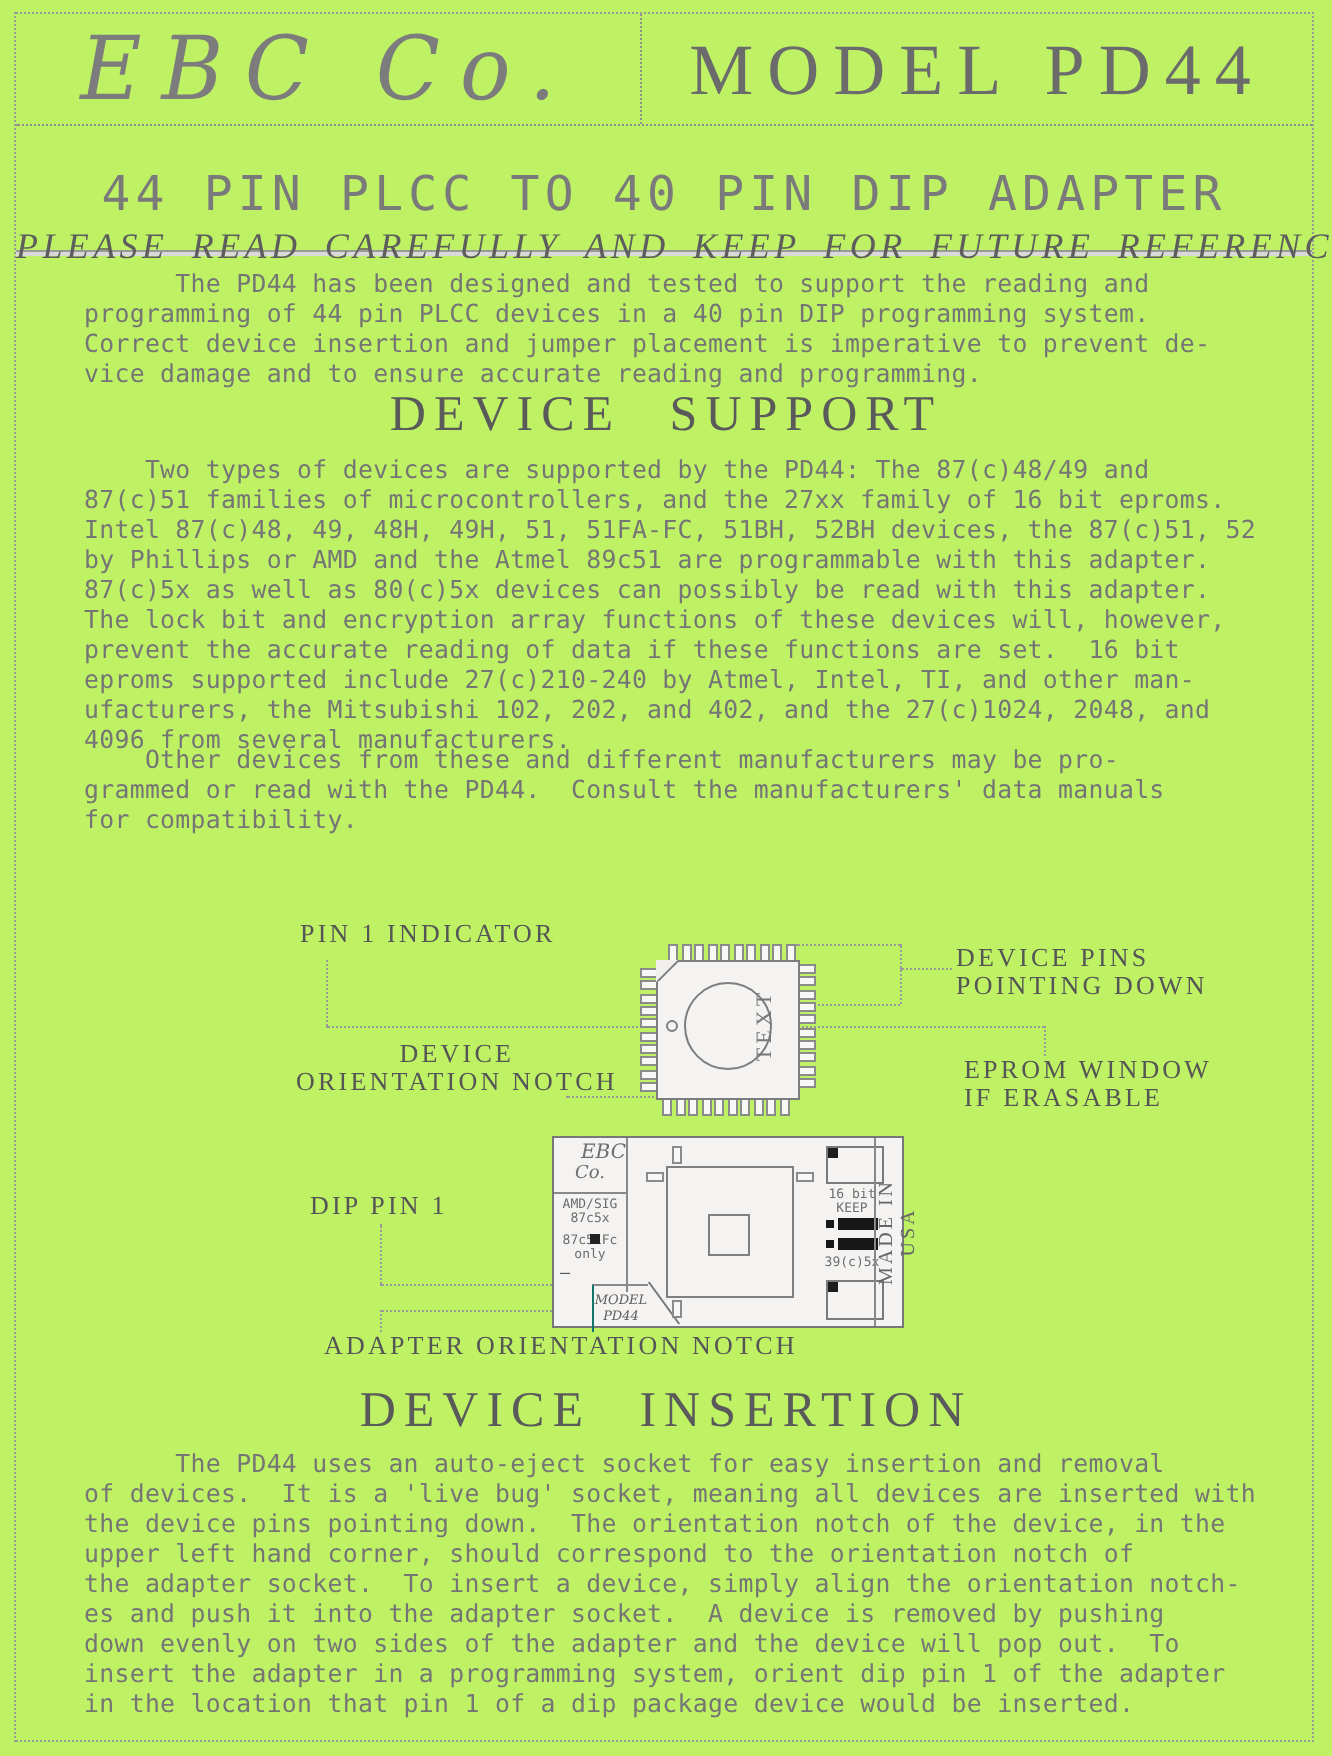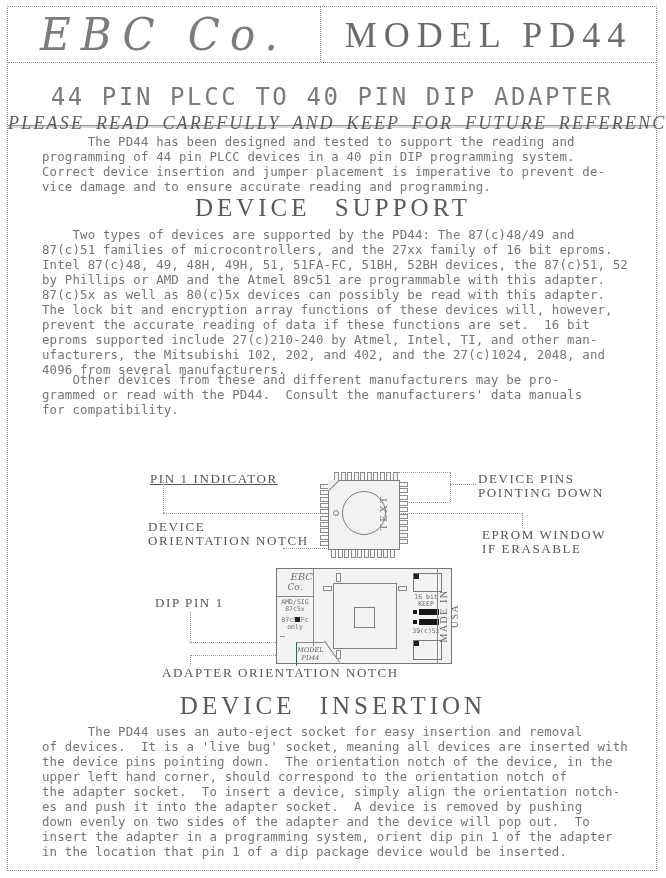--- a/index.html
+++ b/index.html
@@ -1,16 +1,16 @@
 <!DOCTYPE html>
 <html><head>
 <meta charset="utf-8">
 <style>
   html,body{margin:0;padding:0;background:#d8d8d6;}
-  .page{position:relative;width:666px;height:878px;background:#ffffff;overflow:hidden;
+  .page{position:relative;width:666px;height:878px;background:#bef264;overflow:hidden;
         font-family:"Liberation Serif",serif;color:#5f5f5f;}
   .frame{position:absolute;left:7px;top:6px;right:9px;bottom:7px;border:1px dotted #9a9a9a;}
 
   
   .header{position:absolute;left:8px;top:7px;width:648px;height:55px;border-bottom:1px dotted #8f8f8f;display:flex;}
   .logo-cell{width:312px;display:flex;align-items:center;justify-content:center;border-right:1px dotted #8f8f8f;}
   .logo{font-family:"DejaVu Serif",serif;font-style:italic;font-size:42px;color:#7c7c7c;
         letter-spacing:10px;transform:scaleY(1.05);}
   .model-cell{flex:1;display:flex;align-items:center;justify-content:center;}
   .model{font-family:"Liberation Serif",serif;font-size:36px;color:#6b6b6b;letter-spacing:7px;font-weight:400;}
@@ -123,24 +123,24 @@
 prevent the accurate reading of data if these functions are set.  16 bit
 eproms supported include 27(c)210-240 by Atmel, Intel, TI, and other man-
 ufacturers, the Mitsubishi 102, 202, and 402, and the 27(c)1024, 2048, and
 4096 from several manufacturers.</div>
   <div class="para" style="top:372px;">    Other devices from these and different manufacturers may be pro-
 grammed or read with the PD44.  Consult the manufacturers' data manuals
 for compatibility.</div>
 
   <div class="diagram">
 
-    <div class="lbl" style="left:150px;top:32px;text-decoration:underline;">PIN 1 INDICATOR</div>
+    <div class="lbl" style="left:150px;top:20px;">PIN 1 INDICATOR</div>
     <div class="lbl" style="left:478px;top:32px;">DEVICE PINS
 POINTING DOWN</div>
-    <div class="lbl" style="left:148px;top:80px;">DEVICE
+    <div class="lbl" style="left:148px;top:80px;text-align:center;">DEVICE
 ORIENTATION NOTCH</div>
     <div class="lbl" style="left:482px;top:88px;">EPROM WINDOW
 IF ERASABLE</div>
 
     <div class="lv" style="left:163px;top:40px;height:33px;"></div>
     <div class="lh" style="left:163px;top:73px;width:168px;"></div>
     <div class="lh" style="left:398px;top:32px;width:52px;"></div>
     <div class="lv" style="left:450px;top:32px;height:30px;"></div>
     <div class="lh" style="left:404px;top:62px;width:46px;"></div>
     <div class="lh" style="left:450px;top:44px;width:26px;"></div>

